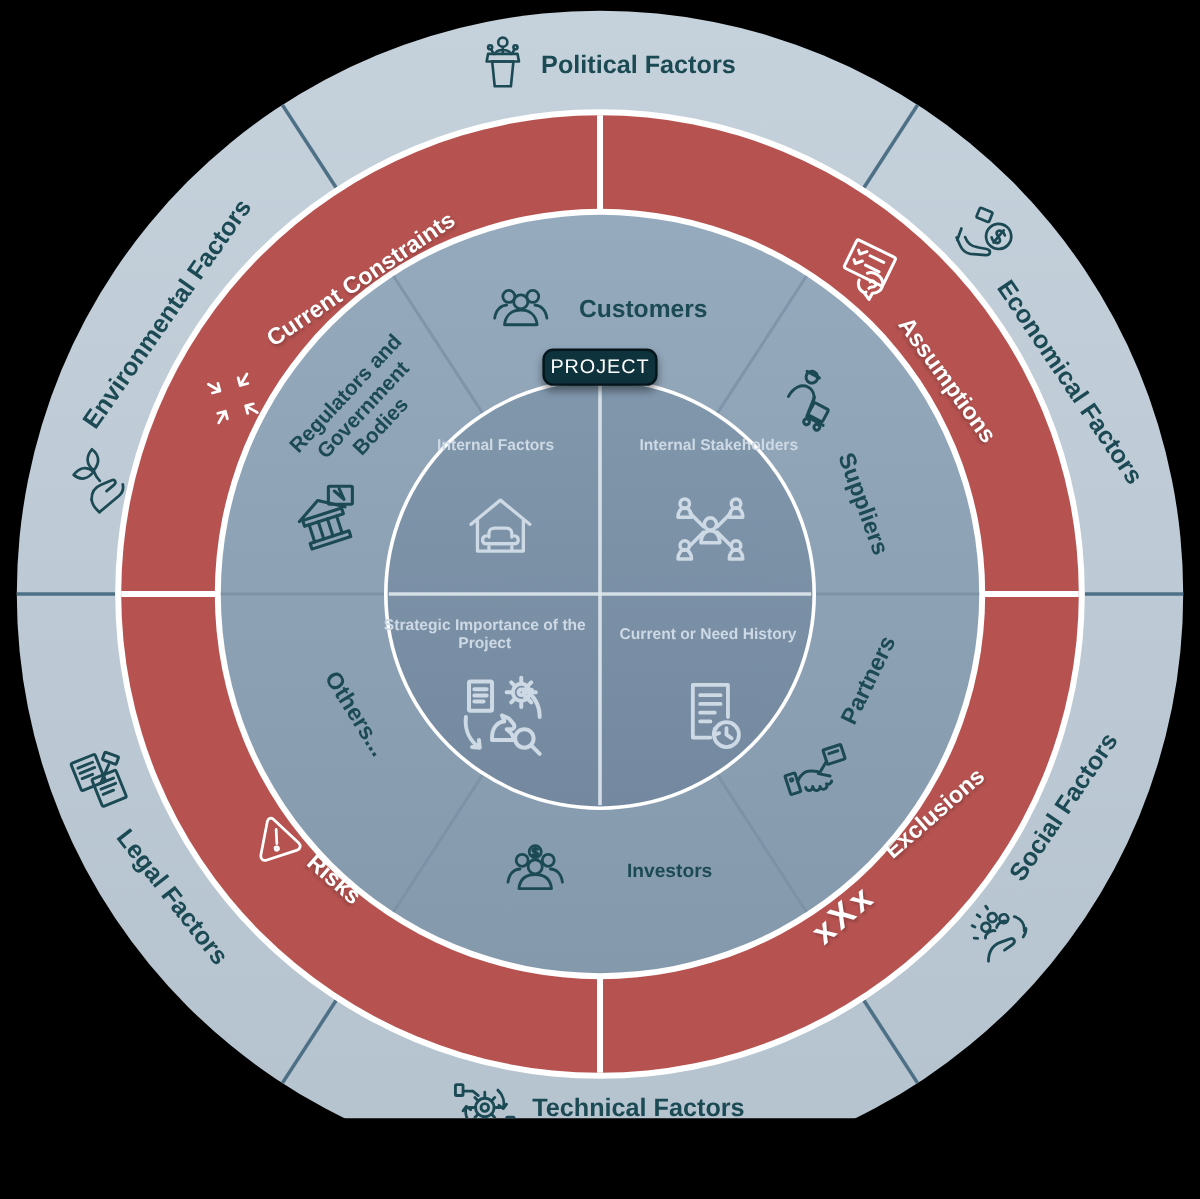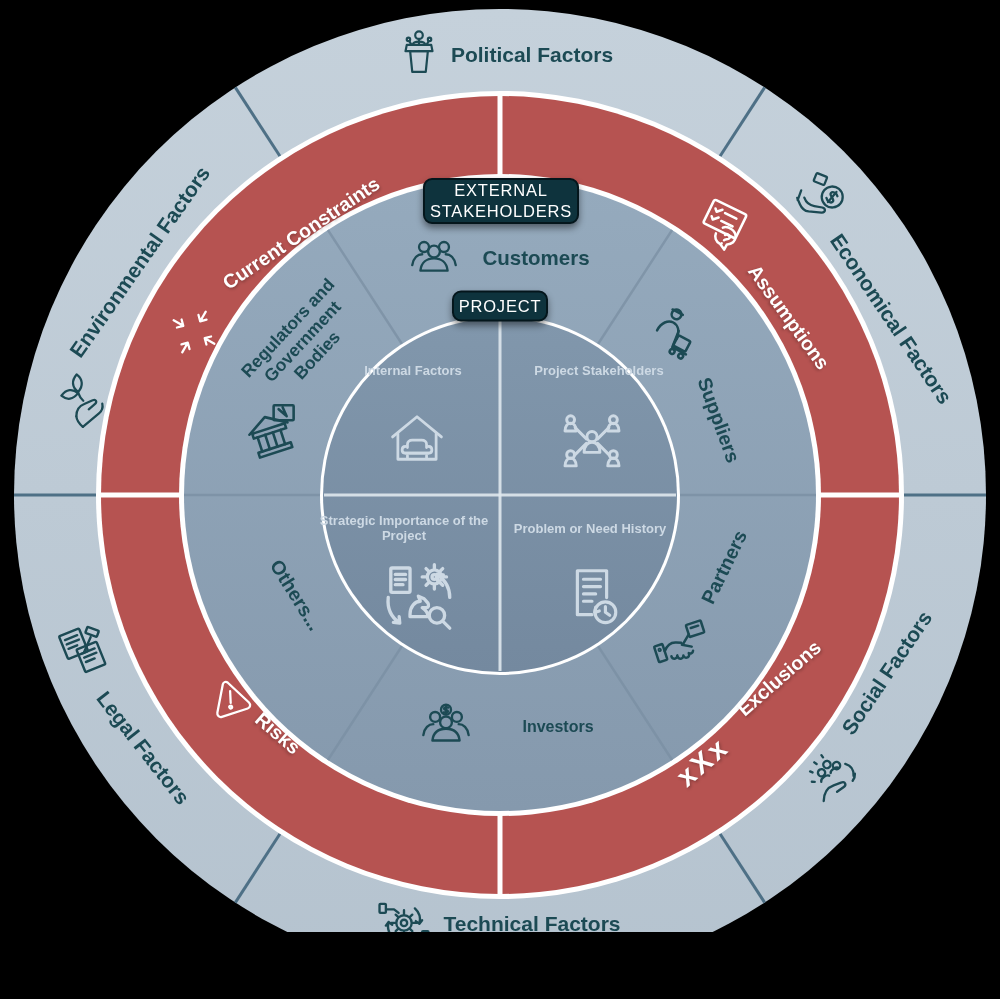--- a/index.html
+++ b/index.html
@@ -303,21 +303,21 @@
     <svg viewBox="0 0 64 64">
         <path d="M9 31L32 12l23 19"></path>
         <path d="M14 28v24h36V28"></path>
         <path d="M23 41v-3c0-2.5 2-4 4.5-4h9c2.5 0 4.5 1.5 4.5 4v3"></path>
         <path d="M21 40c-2 0-3 1.5-3 3.2s1 3 3 3h22c2 0 3-1.3 3-3s-1-3.2-3-3.2"></path>
         <path d="M21 46.2h22"></path>
         <path d="M23 48.5v2.5M41 48.5v2.5"></path>
       </svg>
   </div>
 
-  <div class="lbl wrap inner" style="left:599px;top:371px;width:150px;">Project Stakeholders</div>
+  <div class="lbl wrap inner" style="left:599px;top:371px;width:150px;">Internal Stakeholders</div>
   <div class="ic inner" style="left:592px;top:440px;--s:72px;">
     <svg viewBox="0 0 64 64">
         <path d="M27 31L17 21M37 31l10-10M27 35L17 45M37 35l10 10"></path>
         <circle cx="32" cy="29" r="4.5"></circle>
         <path d="M25 43c0-6 3.5-9 7-9s7 3 7 9z"></path>
         <circle cx="13" cy="14" r="3.5"></circle>
         <path d="M8 24c0-4.5 2.5-7 5-7s5 2.5 5 7z"></path>
         <circle cx="51" cy="14" r="3.5"></circle>
         <path d="M46 24c0-4.5 2.5-7 5-7s5 2.5 5 7z"></path>
         <circle cx="13" cy="45" r="3.5"></circle>
@@ -336,27 +336,26 @@
         <circle cx="44" cy="14" r="1.8"></circle>
         <path d="M50.5 14h3M44 20.5v3M37.5 14h-3M44 7.5v-3M48.5 18.5l2 2M39.5 18.5l-2 2M48.5 9.5l2-2M39.5 9.5l-2-2"></path>
         <path d="M25 45v-2c0-6 4-10 8-10l-1.5-4 4.5 2 3 3.5c1 1.5.5 3.5-1.5 3.5h-3c3 2 4.5 4 4.5 7z"></path>
         <circle cx="46" cy="44" r="6"></circle>
         <path d="M50.5 48.5L56 54"></path>
         <path d="M8 30c-1 9 3 16 9 20M17 50l-5-.5M17 50l-.5-5"></path>
         <path d="M56 30c0-8-4-14-10-18M46 12l5 .5M46 12l.5 5"></path>
       </svg>
   </div>
 
-  <div class="lbl wrap inner" style="left:590px;top:529px;width:160px;">Problem or Need History</div>
+  <div class="lbl wrap inner" style="left:590px;top:529px;width:160px;">Current or Need History</div>
   <div class="ic inner" style="left:592px;top:600px;--s:78px;">
     <svg viewBox="0 0 64 64">
         <path d="M44 30V8H20v36h12"></path>
         <path d="M25 15h14M25 21h14M25 27h10M25 33h7"></path>
         <circle cx="43" cy="42" r="8.5"></circle>
         <path d="M43 37.5V42l3.5 2.5"></path>
         <path d="M35 38l-.8 4.2 3.8-1.2"></path>
       </svg>
   </div>
 
-  <div class="badge" style="left:501px;top:201px;width:152px;height:42px;">EXTERNAL STAKEHOLDERS</div>
   <div class="badge" style="left:500px;top:306px;width:92px;height:27px;">PROJECT</div>
 
 </div>
 
 </body></html>

